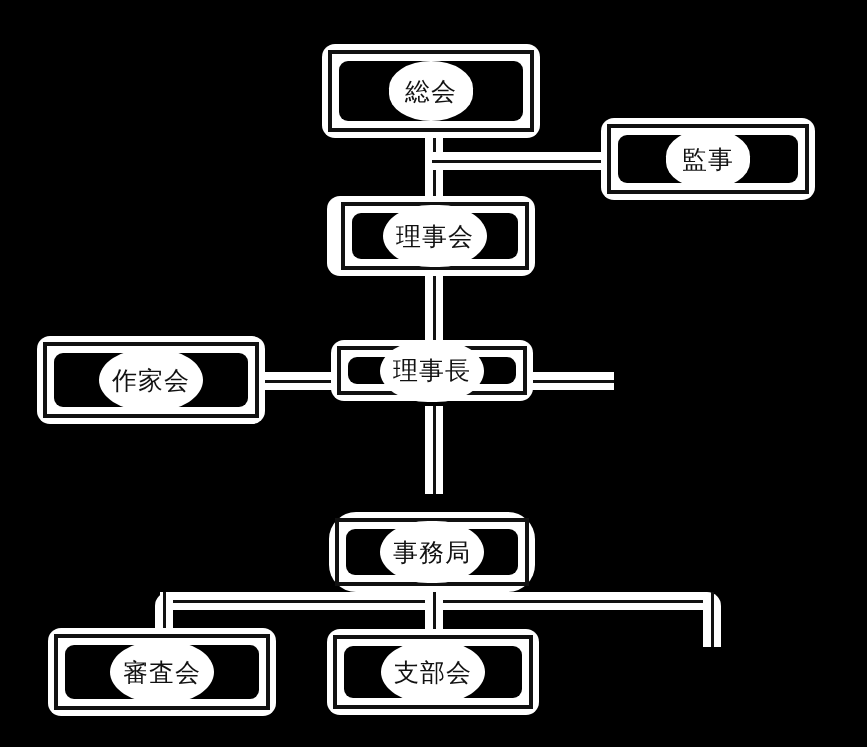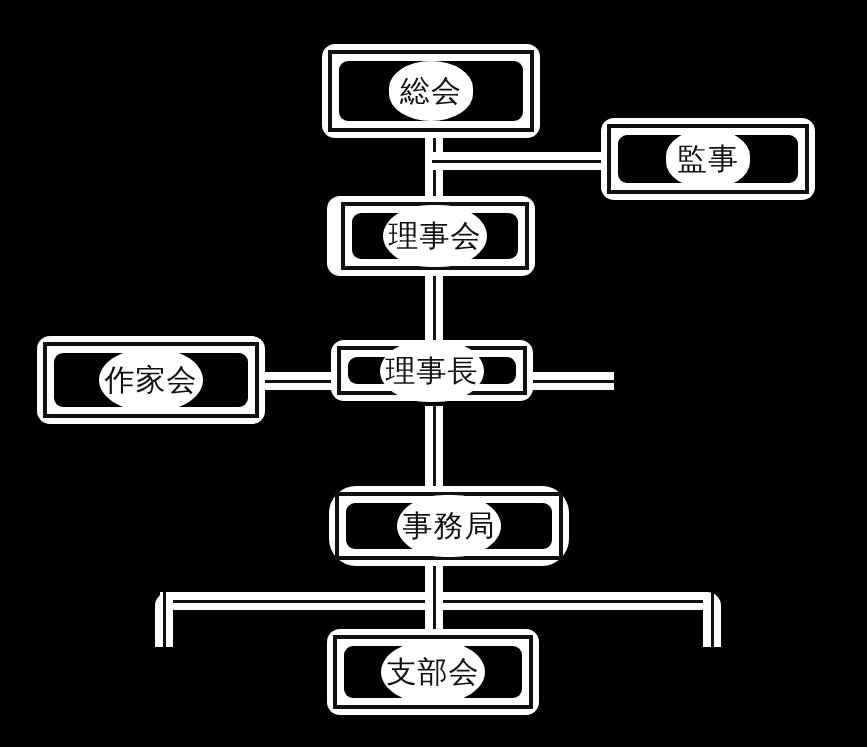--- a/index.html
+++ b/index.html
@@ -42,21 +42,21 @@
   .node .inner{
     width:100%;height:100%;
     background:#000;
     border-radius:9px;
     display:flex;align-items:center;justify-content:center;
     position:relative;
   }
   .node .label{
     position:relative;
     color:#111;
-    font-size:30px;
+    font-size:25px;
     letter-spacing:1px;
     line-height:1;
     font-weight:400;
     z-index:2;
     white-space:nowrap;
   }
   
   .node .halo{
     position:absolute;
     left:50%;top:50%;
@@ -157,29 +157,37 @@
   <div class="node wide3" style="left:331px;top:340px;width:202px;height:61px;">
     <div class="frame">
       <div class="inner">
         <div class="halo"></div>
         <div class="label">理事長</div>
       </div>
     </div>
   </div>
 
 
-  <div class="node wide3" style="left:329px;top:486px;width:240px;height:80px;border-radius:27px;">
+  <div class="node wide3" style="left:329px;top:512px;width:206px;height:80px;border-radius:27px;">
     <div class="frame">
       <div class="inner">
         <div class="halo"></div>
         <div class="label">事務局</div>
       </div>
     </div>
   </div>
 
+  <div class="node wide3" style="left:48px;top:628px;width:228px;height:88px;">
+    <div class="frame">
+      <div class="inner">
+        <div class="halo"></div>
+        <div class="label">審査会</div>
+      </div>
+    </div>
+  </div>
 
   <div class="node wide3" style="left:327px;top:629px;width:212px;height:86px;">
     <div class="frame">
       <div class="inner">
         <div class="halo"></div>
         <div class="label">支部会</div>
       </div>
     </div>
   </div>
 

